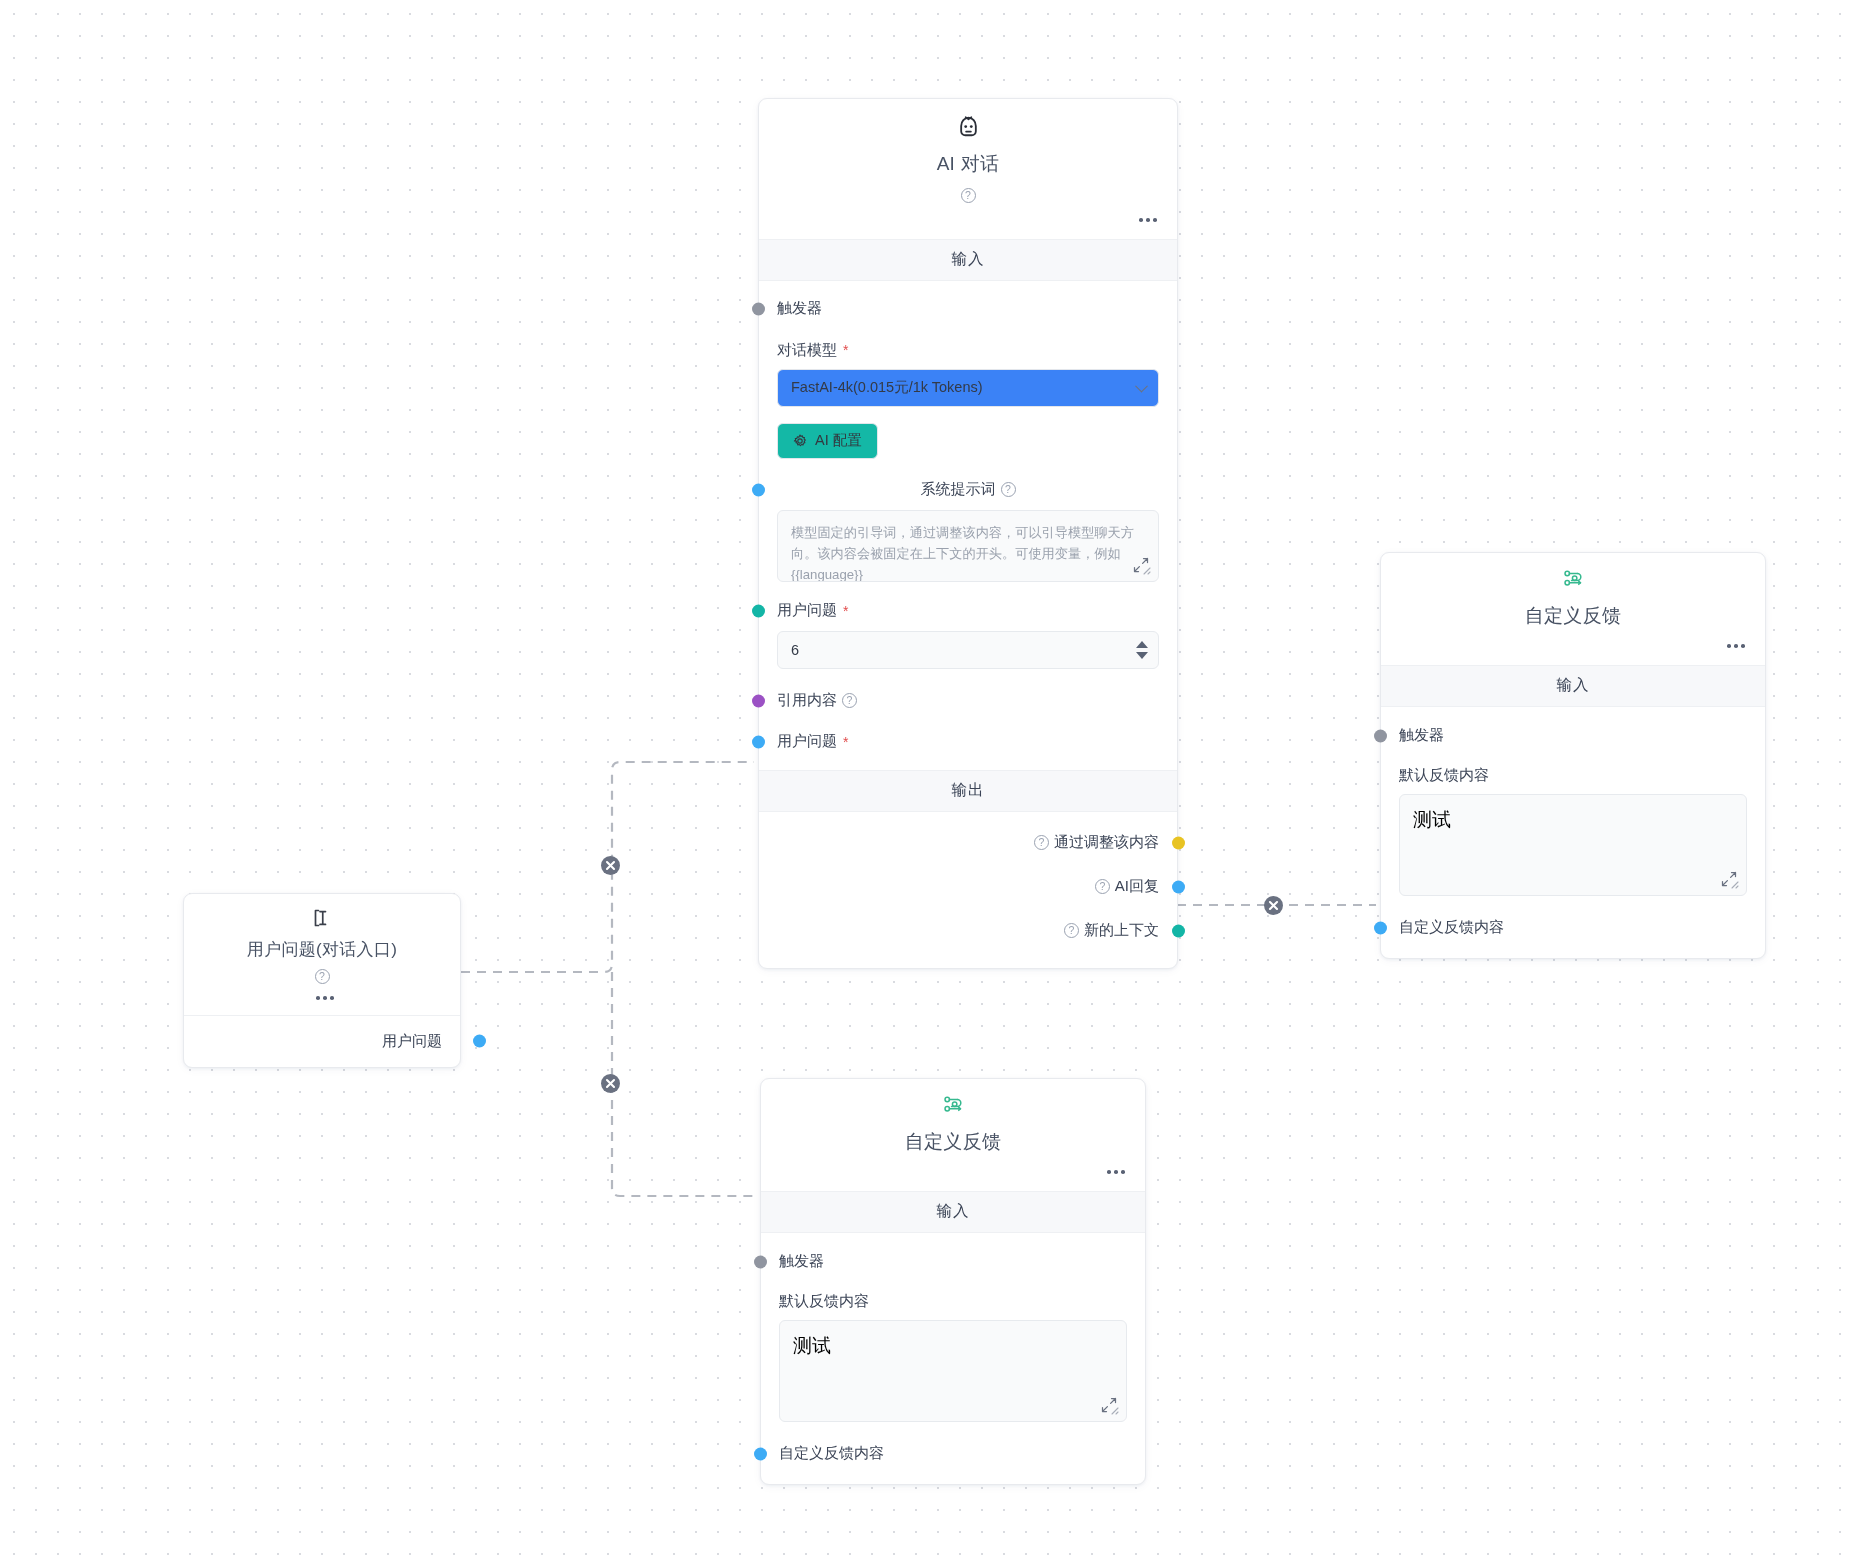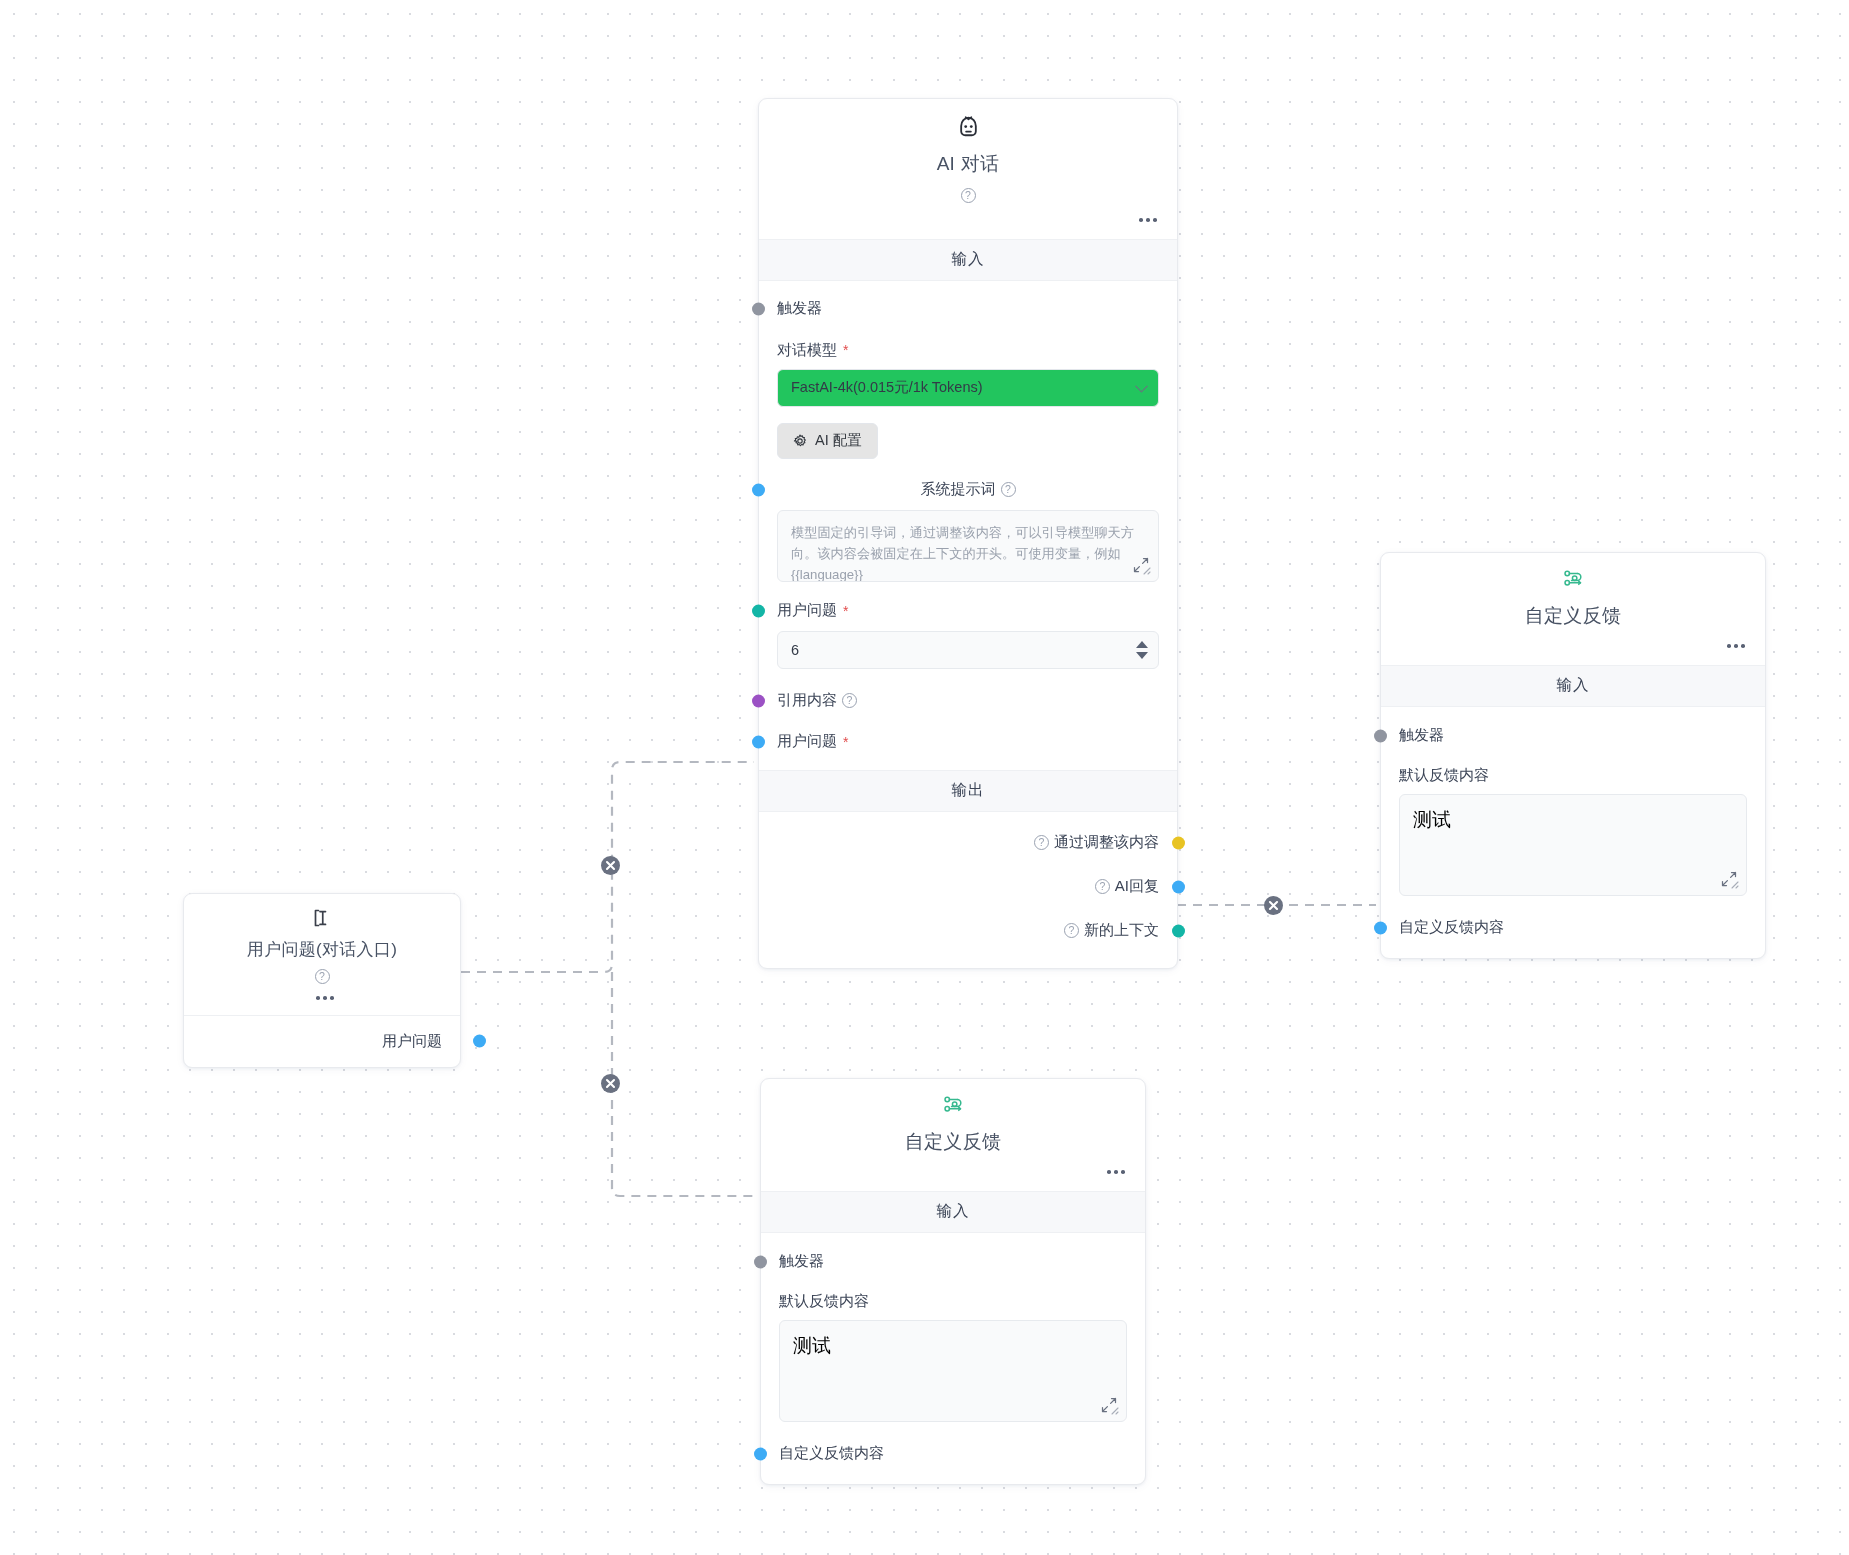--- a/index.html
+++ b/index.html
@@ -128,21 +128,21 @@
     margin-bottom: 9px;
     display: inline-flex;
     align-items: center;
     gap: 5px;
   }
   .select-box {
     position: relative;
     height: 38px;
     border: 1px solid #e3e6eb;
     border-radius: 6px;
-    background: #22c55e;
+    background: #3b82f6;
     display: flex;
     align-items: center;
     padding: 0 32px 0 13px;
     font-size: 14.5px;
     color: #333a47;
     cursor: pointer;
   }
   .chevron {
     position: absolute; right: 12px; top: 50%;
     width: 9px; height: 9px;
@@ -151,21 +151,21 @@
     transform: translateY(-70%) rotate(45deg);
   }
   .btn-cfg {
     display: inline-flex;
     align-items: center;
     gap: 8px;
     height: 36px;
     padding: 0 15px;
     border: 1px solid #e3e6eb;
     border-radius: 6px;
-    background: #e5e5e5;
+    background: #14b8a6;
     font-size: 14.5px;
     color: #33383f;
     cursor: pointer;
   }
   .gear {
     width: 14px; height: 14px;
     flex: 0 0 auto;
   }
   .textarea-box {
     position: relative;

